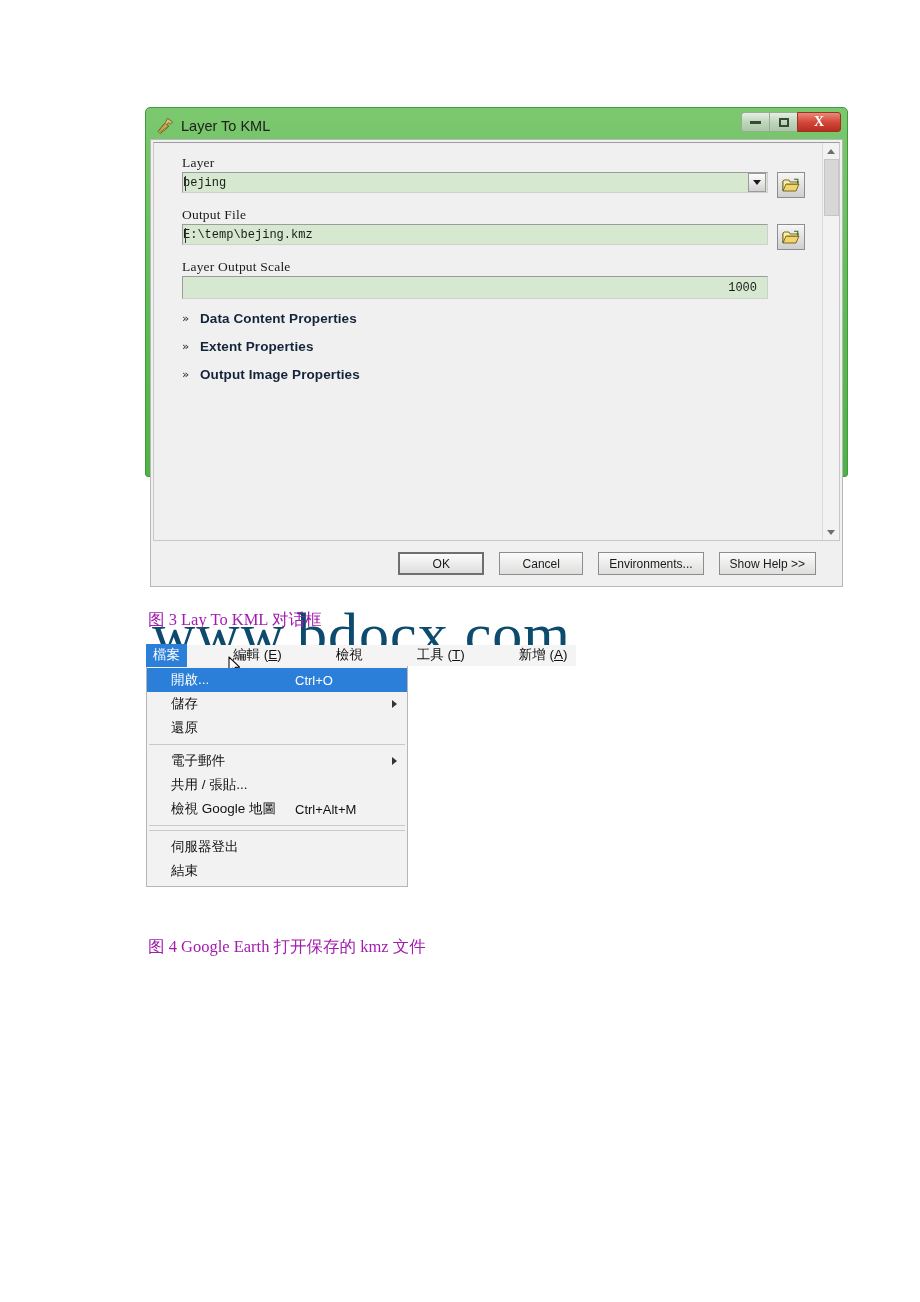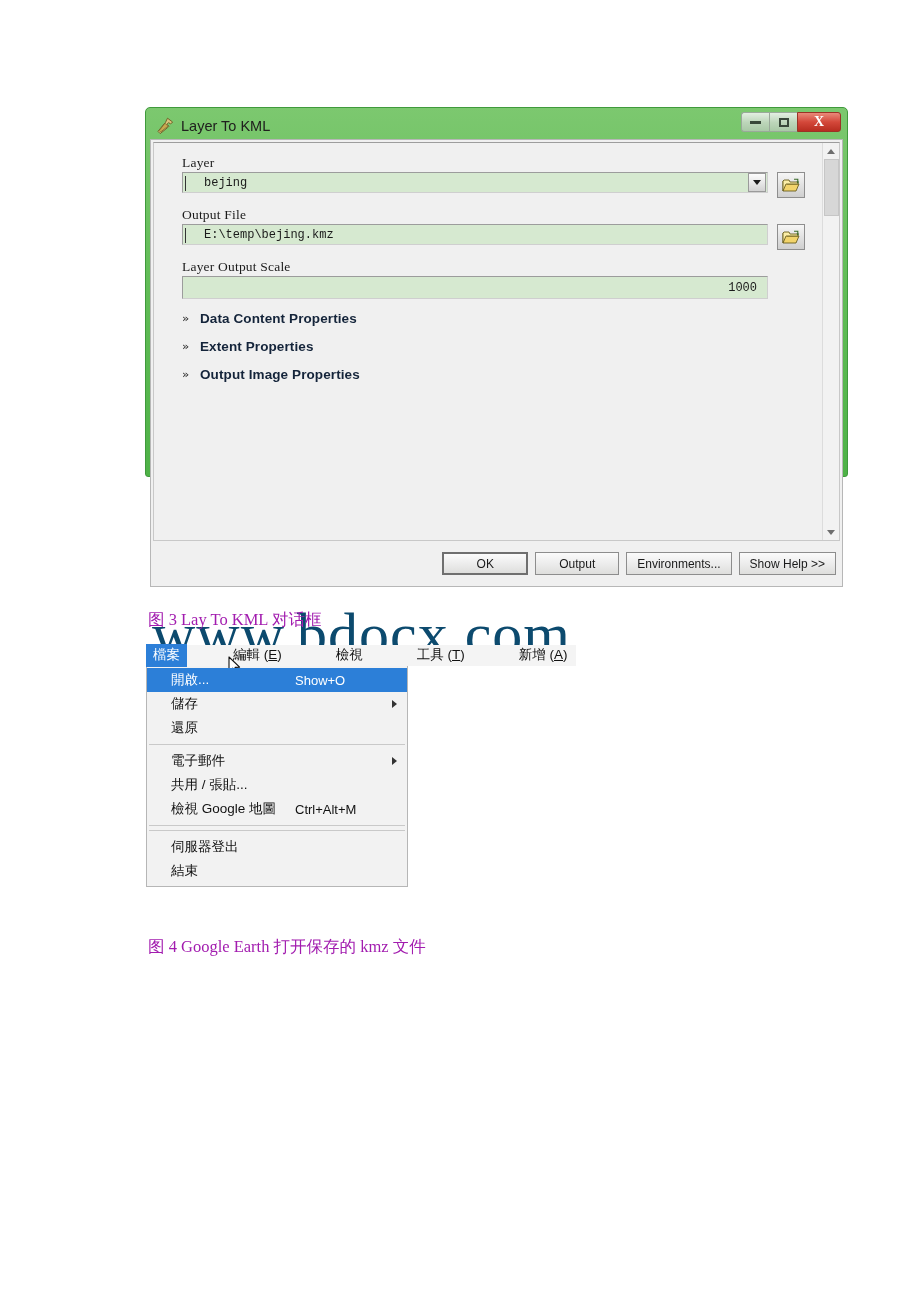--- a/index.html
+++ b/index.html
@@ -138,21 +138,21 @@
     background: #d6e9d0;
     border: 1px solid #9c9c9c;
     border-right-color: #cfcfcf;
     border-bottom-color: #cfcfcf;
     box-sizing: border-box;
     display: flex;
     align-items: center;
     font-family: "Liberation Mono", monospace;
     font-size: 12px;
     color: #1a1a1a;
-    padding-left: 21px;
+    padding-left: 0;
     position: relative;
   }
   .input-green.has-caret::before {
     content:"";
     position:absolute;
     left:2px; top:3px;
     width:1px; height:15px;
     background:#333;
   }
   .combo-arrow {
@@ -263,22 +263,22 @@
     background:#d7d7d7;
     border:1px solid #c6c6c6;
   }
 
   
   #dlg-footer {
     height: 45px;
     display: flex;
     align-items: center;
     justify-content: flex-end;
-    padding-right: 6px;
-    gap: 7px;
+    padding-right: 26px;
+    gap: 15px;
     background: #f0f0f0;
   }
   .dlgbtn {
     height: 23px;
     min-width: 84px;
     padding: 0 10px;
     background: linear-gradient(180deg,#fbfbfb,#ececec 52%,#dededc);
     border: 1px solid #8d8d8d;
     box-sizing: border-box;
     font-family: "Liberation Sans", sans-serif;
@@ -477,21 +477,21 @@
         </div>
         <div id="vthumb"></div>
         <div class="sb-btn bot">
           <span class="sb-dn"></span>
         </div>
       </div>
     </div>
 
     <div id="dlg-footer">
       <div class="dlgbtn default">OK</div>
-      <div class="dlgbtn">Output</div>
+      <div class="dlgbtn">Cancel</div>
       <div class="dlgbtn">Environments...</div>
       <div class="dlgbtn">Show Help &gt;&gt;</div>
     </div>
 
   </div>
 </div>
 
 <div class="caption" id="caption-3">图 3 Lay To KML 对话框</div>
 
 <div id="ge-menu">
@@ -501,21 +501,21 @@
       <div class="mb-item"><span>檢視</span></div>
       <div class="mb-item"><span>工具</span><span> (<span class="acc">T</span>)</span></div>
       <div class="mb-item"><span>新增</span><span> (<span class="acc">A</span>)</span></div>
     </div>
   <div id="dropdown">
     <svg id="cursor" viewBox="0 0 14 20">
       <path d="M1 1 L1 15.5 L4.7 12.2 L7.0 17.6 L9.3 16.6 L7.0 11.4 L11.6 11.1 Z" fill="#ffffff" stroke="#111111" stroke-width="1.1" stroke-linejoin="round"></path>
     </svg>
   <div class="mi sel">
         <span>開啟...</span>
-        <span class="shortcut">Show+O</span>
+        <span class="shortcut">Ctrl+O</span>
       </div>
       <div class="mi">
         <span>儲存</span>
         <span class="submenu-arrow"></span>
       </div>
       <div class="mi">
         <span>還原</span>
       </div>
       <div class="mi-sep"></div>
       <div class="mi">

